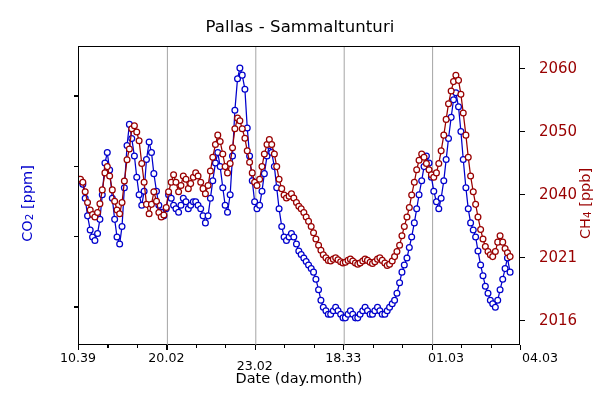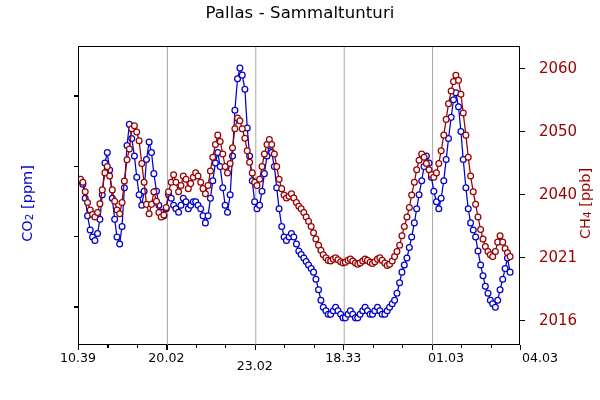--- a/index.html
+++ b/index.html
@@ -11,21 +11,21 @@
     position: relative;
     width: 600px;
     height: 400px;
     background: #ffffff;
     font-family: "DejaVu Sans", sans-serif;
     overflow: hidden;
   }
   #plot-title {
     position: absolute;
     left: 0;
-    top: 3px;
+    top: 17px;
     width: 600px;
     text-align: center;
     font-size: 16.5px;
     color: #000000;
     letter-spacing: 0.1px;
   }
   
   #axes-area {
     position: absolute;
     left: 78px;
@@ -516,14 +516,15 @@
       <div class="tick-mark xtick-mark-minor" style="left: 284.267px;"></div>
       <div class="tick-mark xtick-mark-minor" style="left: 313.733px;"></div>
       <div class="tick-mark xtick-mark-minor" style="left: 372.667px;"></div>
       <div class="tick-mark xtick-mark-minor" style="left: 402.133px;"></div>
       <div class="tick-mark xtick-mark-minor" style="left: 461.067px;"></div>
       <div class="tick-mark xtick-mark-minor" style="left: 490.533px;"></div>
     </div>
 
   <div id="ylabel-left">CO<sub>2</sub> [ppm]</div>
   <div id="ylabel-right">CH<sub>4</sub> [ppb]</div>
+  <div id="xlabel">Date (day.month)</div>
 
 </div>
 
 </body></html>

